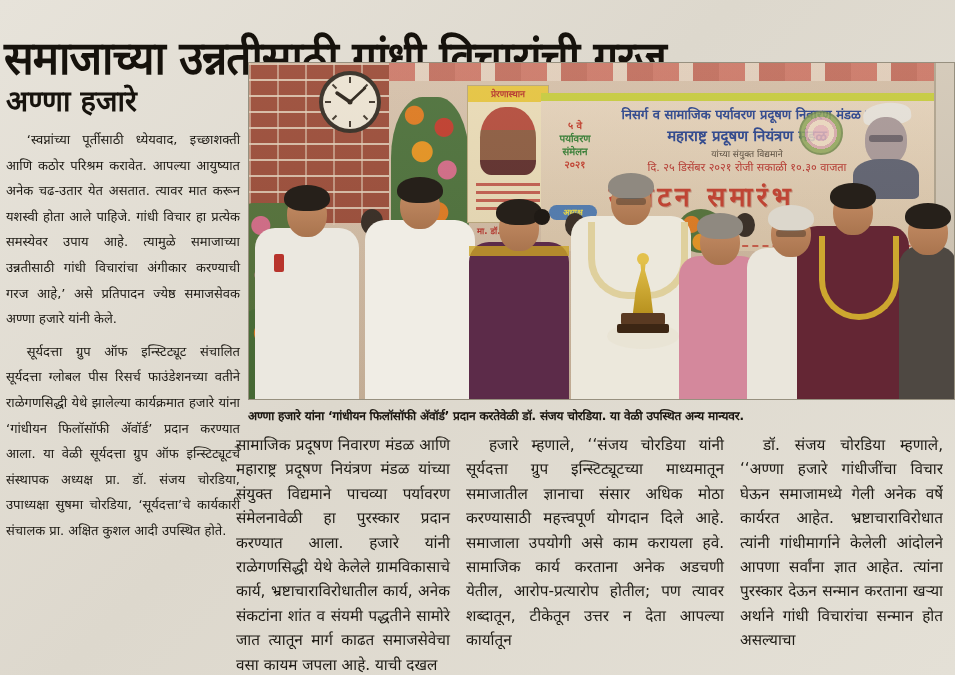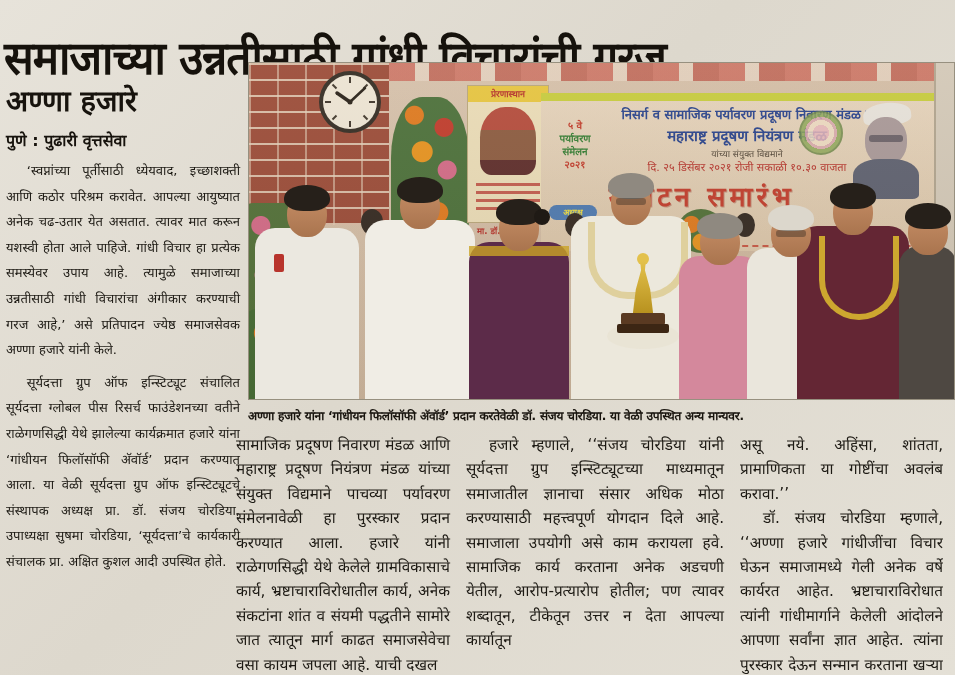--- a/index.html
+++ b/index.html
@@ -134,21 +134,20 @@
 <body>
 
 <div class="page">
 
   <h1 class="headline">समाजाच्या उन्नतीसाठी गांधी विचारांची गरज</h1>
 
   <div class="leftcol">
     <div class="subhead">
       <span>अण्णा हजारे</span><br>
     </div>
-    <div class="dateline">पुणे : पुढारी वृत्तसेवा</div>
     <p>‘स्वप्नांच्या पूर्तीसाठी ध्येयवाद, इच्छाशक्ती आणि कठोर परिश्रम करावेत. आपल्या आयुष्यात अनेक चढ-उतार येत असतात. त्यावर मात करून यशस्वी होता आले पाहिजे. गांधी विचार हा प्रत्येक समस्येवर उपाय आहे. त्यामुळे समाजाच्या उन्नतीसाठी गांधी विचारांचा अंगीकार करण्याची गरज आहे,’ असे प्रतिपादन ज्येष्ठ समाजसेवक अण्णा हजारे यांनी केले.</p>
     <p>सूर्यदत्ता ग्रुप ऑफ इन्स्टिट्यूट संचालित सूर्यदत्ता ग्लोबल पीस रिसर्च फाउंडेशनच्या वतीने राळेगणसिद्धी येथे झालेल्या कार्यक्रमात हजारे यांना ‘गांधीयन फिलॉसॉफी अ‍ॅवॉर्ड’ प्रदान करण्यात आला. या वेळी सूर्यदत्ता ग्रुप ऑफ इन्स्टिट्यूटचे संस्थापक अध्यक्ष प्रा. डॉ. संजय चोरडिया, उपाध्यक्षा सुषमा चोरडिया, ‘सूर्यदत्ता’चे कार्यकारी संचालक प्रा. अक्षित कुशल आदी उपस्थित होते.</p>
   </div>
 
   <div class="photo">
     <div class="brick"></div>
     <div class="topband"></div>
 
     <div class="clock">
       <svg width="66" height="66" viewBox="0 0 66 66">
@@ -285,18 +284,17 @@
   <div class="caption">अण्णा हजारे यांना ‘गांधीयन फिलॉसॉफी अ‍ॅवॉर्ड’ प्रदान करतेवेळी डॉ. संजय चोरडिया. या वेळी उपस्थित अन्य मान्यवर.</div>
 
   <div class="cols">
     <div class="bcol c1">
       <p>सामाजिक प्रदूषण निवारण मंडळ आणि महाराष्ट्र प्रदूषण नियंत्रण मंडळ यांच्या संयुक्त विद्यमाने पाचव्या पर्यावरण संमेलनावेळी हा पुरस्कार प्रदान करण्यात आला. हजारे यांनी राळेगणसिद्धी येथे केलेले ग्रामविकासाचे कार्य, भ्रष्टाचाराविरोधातील कार्य, अनेक संकटांना शांत व संयमी पद्धतीने सामोरे जात त्यातून मार्ग काढत समाजसेवेचा वसा कायम जपला आहे. याची दखल</p>
     </div>
     <div class="bcol c2">
       <p class="ind">हजारे म्हणाले, ‘‘संजय चोरडिया यांनी सूर्यदत्ता ग्रुप इन्स्टिट्यूटच्या माध्यमातून समाजातील ज्ञानाचा संसार अधिक मोठा करण्यासाठी महत्त्वपूर्ण योगदान दिले आहे. समाजाला उपयोगी असे काम करायला हवे. सामाजिक कार्य करताना अनेक अडचणी येतील, आरोप-प्रत्यारोप होतील; पण त्यावर शब्दातून, टीकेतून उत्तर न देता आपल्या कार्यातून</p>
     </div>
     <div class="bcol c3">
-      <p>असू नये. अहिंसा, शांतता, प्रामाणिकता या गोष्टींचा अवलंब करावा.’’</p>
       <p class="ind">डॉ. संजय चोरडिया म्हणाले, ‘‘अण्णा हजारे गांधीजींचा विचार घेऊन समाजामध्ये गेली अनेक वर्षे कार्यरत आहेत. भ्रष्टाचाराविरोधात त्यांनी गांधीमार्गाने केलेली आंदोलने आपणा सर्वांना ज्ञात आहेत. त्यांना पुरस्कार देऊन सन्मान करताना खऱ्या अर्थाने गांधी विचारांचा सन्मान होत असल्याचा</p>
     </div>
   </div>
 
 </div>
 
 </body></html>

